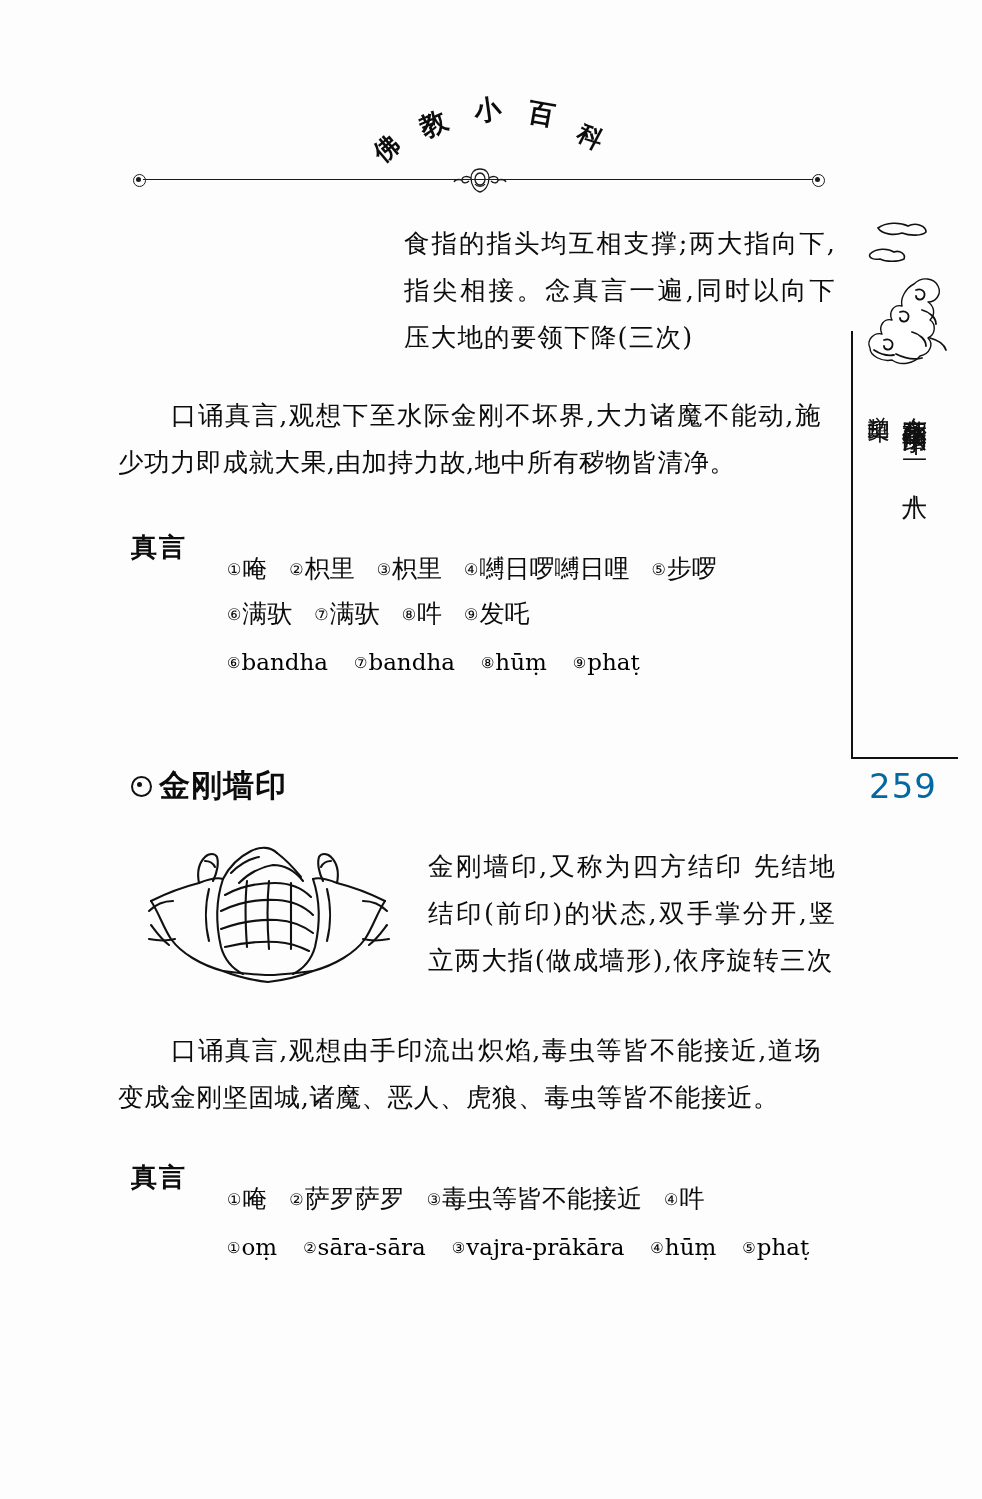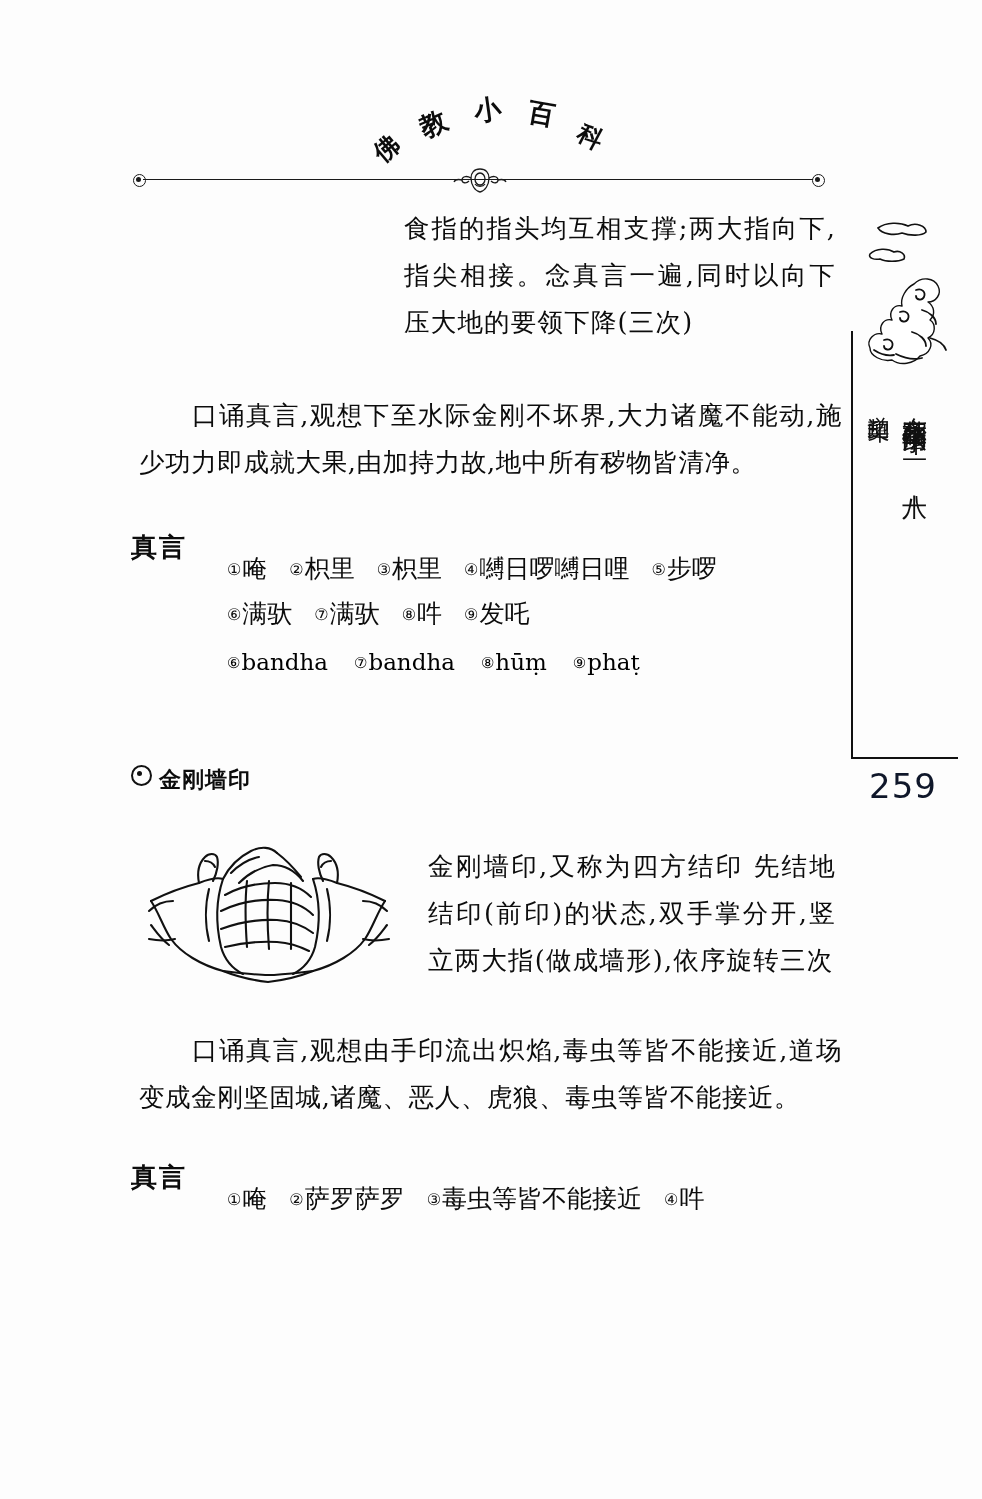--- a/index.html
+++ b/index.html
@@ -84,30 +84,30 @@
   }
 
   
   .cjk {
     font-family: "DejaVu Serif", "Liberation Serif", serif;
     color: #0c0c0c;
   }
   .indent-block {
     position: absolute;
     left: 404px;
-    top: 205px;
+    top: 220px;
     width: 432px;
     font-size: 25.5px;
     line-height: 47px;
     letter-spacing: 1.2px;
     text-align: justify;
   }
   .para {
     position: absolute;
-    left: 139px;
+    left: 118px;
     width: 703px;
     font-size: 25.5px;
     line-height: 47px;
     letter-spacing: 0.6px;
     text-align: justify;
   }
   .para.p1 { top: 392px; }
   .para.p2 { top: 1027px; }
   .para .ind { display: inline-block; width: 52px; }
 
@@ -150,26 +150,26 @@
     white-space: nowrap;
   }
   .rowlat .itm { display: inline-block; margin-right: 26px; }
   .rowlat .num { font-size: 15px; vertical-align: 2px; margin-right: 1px; }
 
   
   .section-head {
     position: absolute;
     left: 131px;
     top: 765px;
-    font-size: 22px;
+    font-size: 31px;
     font-weight: bold;
     letter-spacing: 1px;
     font-family: "DejaVu Sans", "Liberation Sans", sans-serif;
     display: flex;
-    align-items: flex-start;
+    align-items: center;
     gap: 7px;
   }
   .bullseye {
     display: inline-block;
     width: 17px;
     height: 17px;
     border: 2px solid #111;
     border-radius: 50%;
     position: relative;
   }
@@ -235,21 +235,21 @@
     top: 398px;
     font-size: 23px;
     height: 120px;
   }
   .page-number {
     position: absolute;
     left: 869px;
     top: 766px;
     font-size: 34px;
     font-family: "DejaVu Sans", "Liberation Sans", sans-serif;
-    color: #0f172a;
+    color: #0369a1;
     letter-spacing: 1px;
   }
 </style>
 </head>
 <body>
 
 <div id="page">
 
   <div class="arc-title">
     <span class="arc-ch c0 cjk">佛</span>
@@ -346,20 +346,21 @@
   </div>
 
   <div class="indent-block cjk" style="top:843px; left:428px; width:408px;">金刚墙印,又称为四方结印 先结地结印(前印)的状态,双手掌分开,竖立两大指(做成墙形),依序旋转三次</div>
 
   <div class="para p2 cjk"><span class="ind"></span><span>口诵真言,观想由手印流出炽焰,毒虫等皆不能接近,道场变成金刚坚固城,诸魔、恶人、虎狼、毒虫等皆不能接近。</span></div>
 
   <div class="mantra m2">
     <div class="label cjk">真言</div>
     <div class="rows">
       <div class="mrow cjk"><span class="itm"><span class="num">①</span><span>唵</span></span><span class="itm"><span class="num">②</span><span>萨罗萨罗</span></span><span class="itm"><span class="num">③</span><span>毒虫等皆不能接近</span></span><span class="itm"><span class="num">④</span><span>吽</span></span></div>
+      <div class="rowlat"><span class="itm"><span class="num">①</span><span>oṃ</span></span><span class="itm"><span class="num">②</span><span>sāra-sāra</span></span><span class="itm"><span class="num">③</span><span>vajra-prākāra</span></span><span class="itm"><span class="num">④</span><span>hūṃ</span></span><span class="itm"><span class="num">⑤</span><span>phaṭ</span></span></div>
     </div>
   </div>
 
   <div class="sidebar-ornament">
     <svg viewBox="0 0 108 170" width="108" height="170">
       <g fill="none" stroke="#111" stroke-width="1.6" stroke-linecap="round">
 
         <path d="M22 14 C30 8 44 8 52 12 C60 8 70 12 70 18 C66 22 54 22 46 19 C38 22 26 20 22 14 Z"></path>
         <path d="M14 40 C20 34 32 34 38 38 C44 36 50 40 48 45 C42 48 30 48 24 45 C18 46 12 44 14 40 Z"></path>
       </g>

